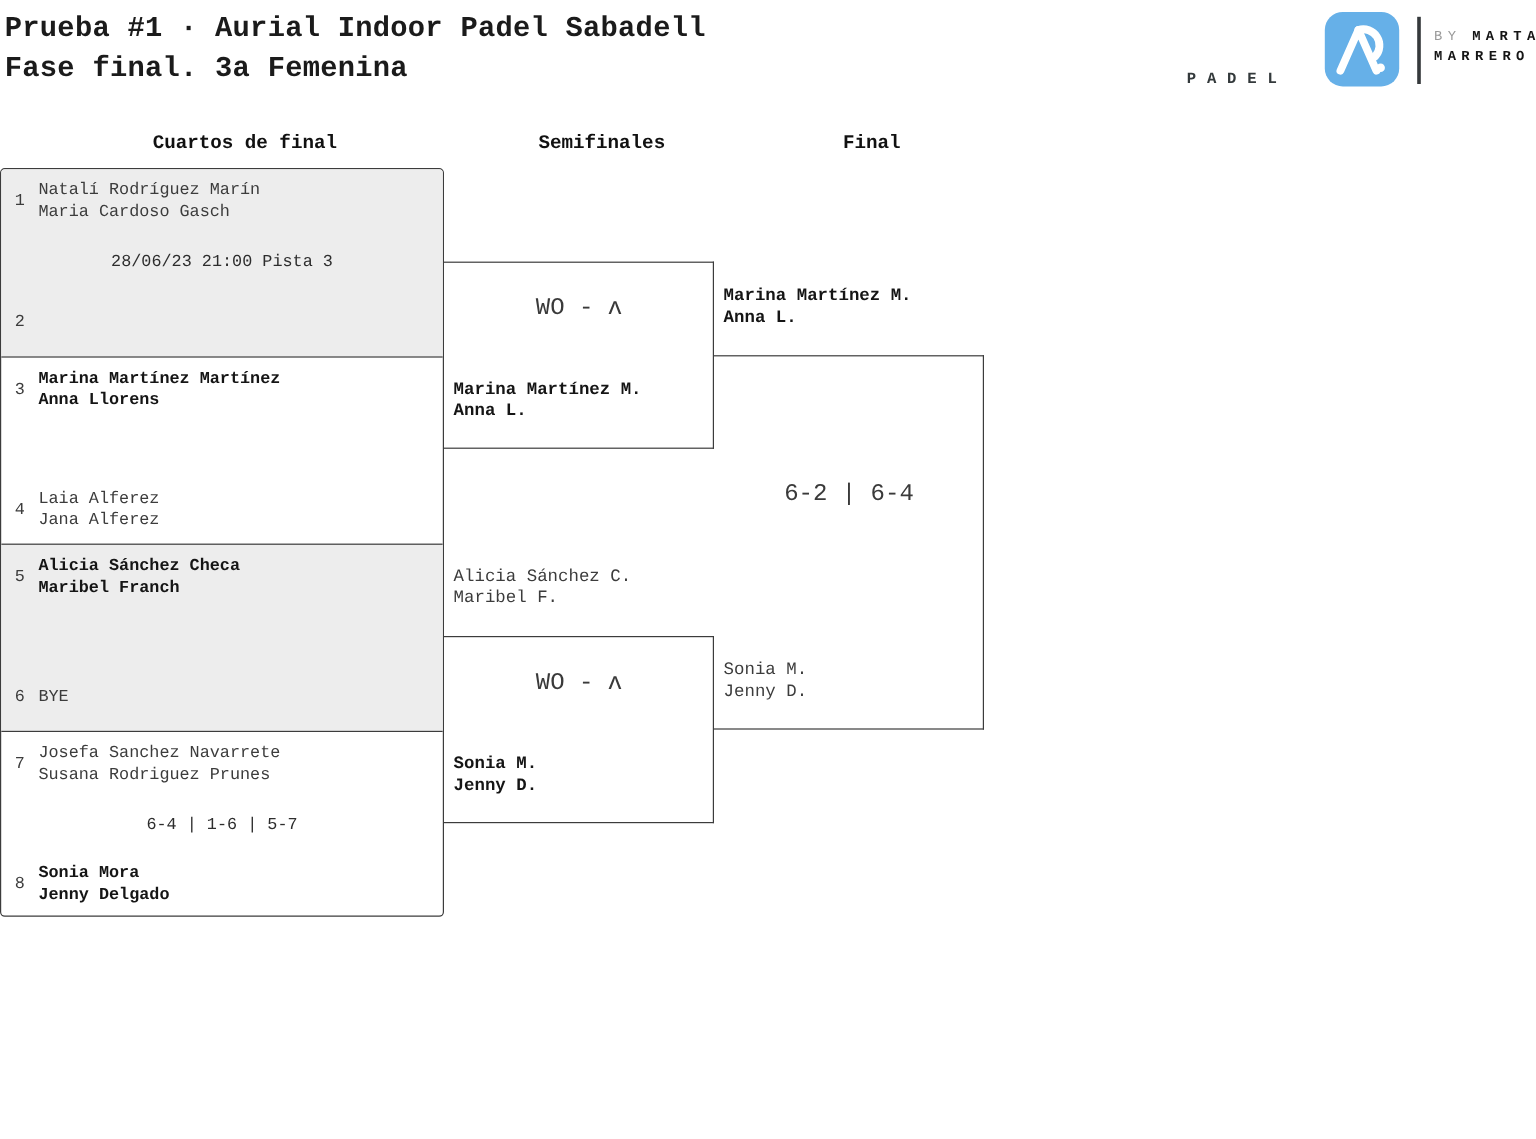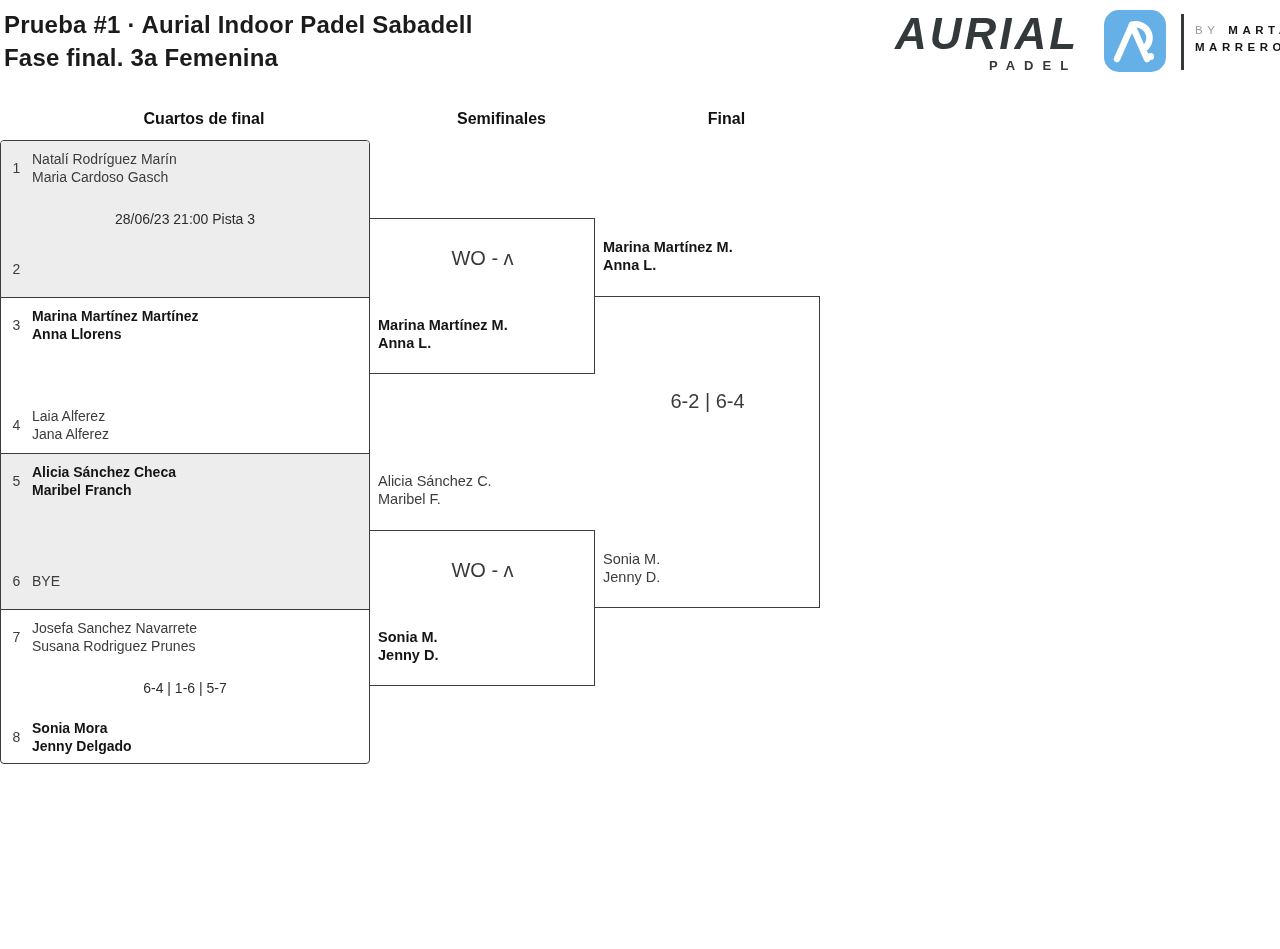--- a/index.html
+++ b/index.html
@@ -1,17 +1,17 @@
 <!DOCTYPE html>
 <html><head>
 <meta charset="utf-8">
 <style>
   html,body{margin:0;padding:0;background:#fff;}
   .page{position:relative;width:1280px;height:856px;background:#fff;overflow:hidden;
-        font-family:Liberation Sans, sans-serif;color:#1a1a1a;}
+        font-family:Liberation Mono, monospace;color:#1a1a1a;}
 
   
   .title{position:absolute;left:4px;top:8px;font-size:24px;line-height:33px;
          font-weight:700;color:#1b1b1b;letter-spacing:.2px;}
 
   .logo{position:absolute;left:895px;top:6px;width:380px;height:72px;}
   .logo-aurial{position:absolute;left:0;top:6px;font-size:44px;line-height:44px;
                font-style:italic;font-weight:700;letter-spacing:3px;color:#33393b;}
   .logo-padel{position:absolute;left:94px;top:52px;font-size:13px;font-weight:700;
               letter-spacing:9px;color:#33393b;}
@@ -57,34 +57,33 @@
   .lbl-sf1-b{left:378px;top:316px;}
   .lbl-sf2-t{left:378px;top:472px;}
   .lbl-sf2-b{left:378px;top:628px;}
   .lbl-f-t{left:603px;top:238px;}
   .lbl-f-b{left:603px;top:550px;}
 
   .round-score{position:absolute;width:225px;height:18px;text-align:center;
                font-size:20px;line-height:18px;color:#3a3a3a;}
   .sc-sf1{left:370px;top:249px;}
   .sc-sf2{left:370px;top:561px;}
-  .sc-f{left:595px;top:392px;}
+  .sc-f{left:595px;top:404px;}
 </style>
 </head>
 <body>
 
 <div class="page">
 
   <div class="title">
     <div>Prueba #1 · Aurial Indoor Padel Sabadell</div>
     <div>Fase final. 3a Femenina</div>
   </div>
 
   <div class="logo">
-    <div class="logo-aurial">AURIAL</div>
     <div class="logo-padel">PADEL</div>
     <div class="logo-icon">
       <svg width="46" height="46" viewBox="0 0 46 46">
         <polyline points="5,41 20,7 35,41" fill="none" stroke="#ffffff" stroke-width="6.5" stroke-linecap="round" stroke-linejoin="round"></polyline>
         <path d="M 20 7 A 13.5 13.5 0 0 1 34 29" fill="none" stroke="#ffffff" stroke-width="6.5" stroke-linecap="round"></path>
         <circle cx="38.5" cy="38.5" r="3.6" fill="#ffffff"></circle>
       </svg>
     </div>
     <div class="logo-divider"></div>
     <div class="logo-by">

